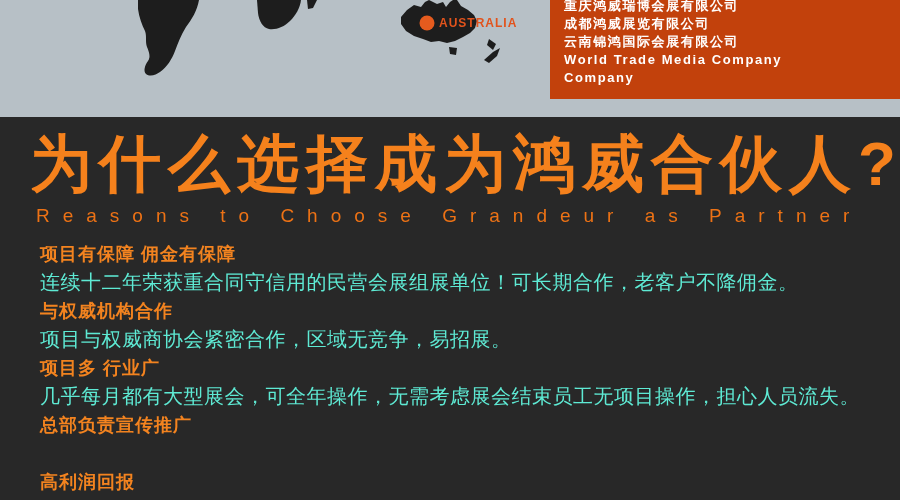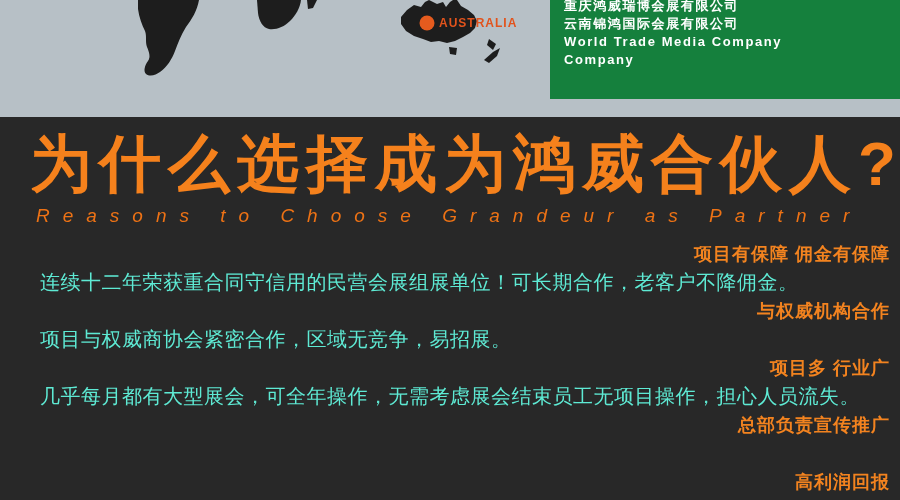--- a/index.html
+++ b/index.html
@@ -11,43 +11,43 @@
   
   .map-section{position:absolute;left:0;top:0;width:900px;height:117px;background:#b7c0c6;}
   .map-svg{position:absolute;left:0;top:0;width:900px;height:117px;display:block;}
   .land{fill:#1d1d1d;}
   .australia-label{
     position:absolute;left:439px;top:16px;
     font-size:12px;font-weight:bold;color:#e2531c;letter-spacing:1px;white-space:nowrap;
   }
   .company-box{
     position:absolute;left:550px;top:0;width:350px;height:99px;
-    background:#15803d;box-sizing:border-box;padding:0 0 0 14px;overflow:hidden;
+    background:#c2410c;box-sizing:border-box;padding:0 0 0 14px;overflow:hidden;
   }
   .company-line{
     color:#ffffff;font-size:13px;font-weight:bold;letter-spacing:1.6px;
     line-height:18px;white-space:nowrap;
   }
   .company-line:first-child{margin-top:-3px;}
   
   .dark-section{position:absolute;left:0;top:117px;width:816px;height:383px;background:#282828;}
   .hero-title{
     position:absolute;left:30px;top:11px;margin:0;
     font-size:62px;line-height:72px;font-weight:800;color:#f5811c;
     letter-spacing:7px;white-space:nowrap;
   }
   .hero-subtitle{
     position:absolute;left:36px;top:88px;
-    font-size:19px;color:#ed7215;letter-spacing:13px;white-space:nowrap;font-style:italic;
+    font-size:19px;color:#ed7215;letter-spacing:13px;white-space:nowrap;
   }
   .benefits{position:absolute;left:40px;top:125px;width:850px;}
   .pair{height:57px;}
   .benefit-heading{
     font-size:18px;font-weight:bold;color:#f3831f;line-height:24px;
-    letter-spacing:1px;white-space:nowrap;text-align:right;
+    letter-spacing:1px;white-space:nowrap;
   }
   .benefit-body{
     font-size:20px;color:#5eead4;line-height:33px;
     letter-spacing:0.5px;white-space:nowrap;
   }
 </style>
 </head>
 <body>
 
 <div class="page">
@@ -61,20 +61,21 @@
       <path class="land" d="M449,47 L457,48 L456,55 L450,54 Z"></path>
       <path class="land" d="M489,39 L496,44 L493,50 L487,45 Z"></path>
       <path class="land" d="M500,48 L497,56 L489,63 L484,60 L493,52 Z"></path>
       <circle cx="427" cy="23" r="7.5" fill="#e55b1e"></circle>
     </svg>
 
     <span class="australia-label">AUSTRALIA</span>
 
     <div class="company-box">
       <div class="company-line">重庆鸿威瑞博会展有限公司</div>
+      <div class="company-line">成都鸿威展览有限公司</div>
       <div class="company-line">云南锦鸿国际会展有限公司</div>
       <div class="company-line">World Trade Media Company</div>
       <div class="company-line">Company</div>
     </div>
   </div>
 
   <div class="dark-section">
     <h1 class="hero-title">为什么选择成为鸿威合伙人?</h1>
     <div class="hero-subtitle">Reasons to Choose Grandeur as Partner</div>
 

